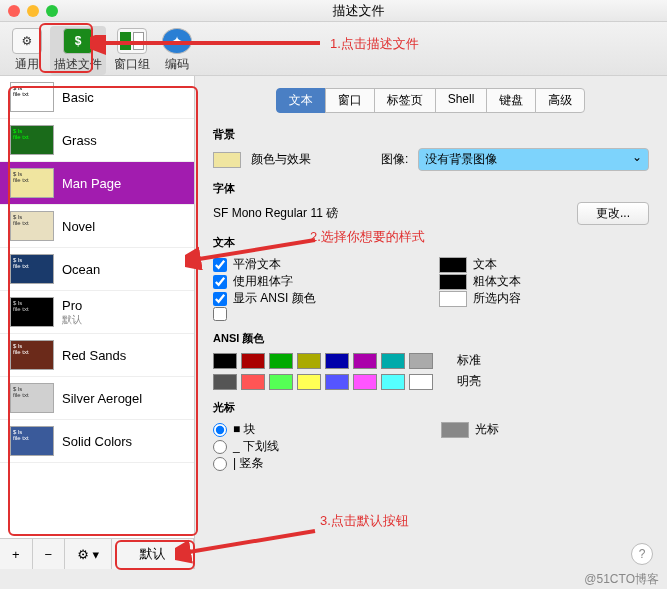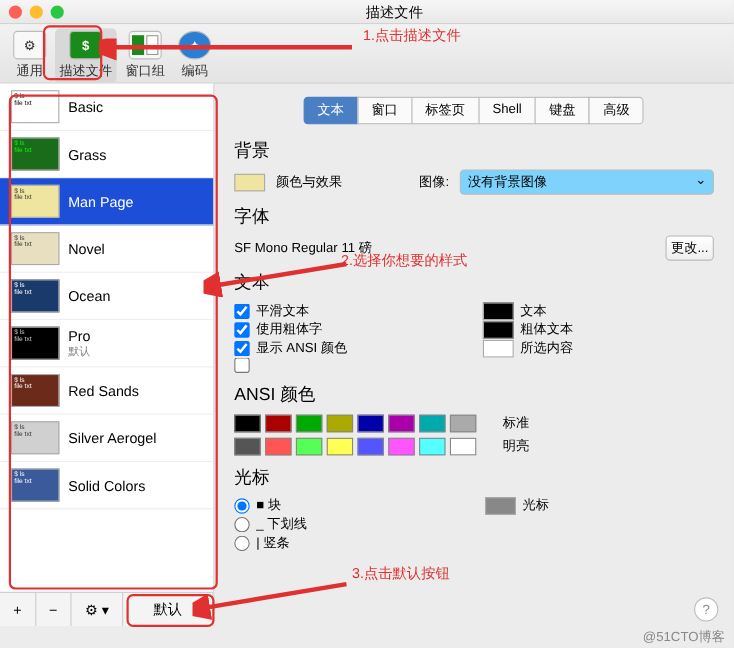--- a/index.html
+++ b/index.html
@@ -18,21 +18,21 @@
 .tbicon.globe{background:#2a7fd4;border-radius:50%;color:#fff}
 .anno{color:#e03030;font-size:13px;position:absolute;pointer-events:none}
 .arrow1{position:absolute;left:90px;top:35px;pointer-events:none}
 .arrow2{position:absolute;left:185px;top:230px;pointer-events:none}
 .arrow3{position:absolute;left:175px;top:525px;pointer-events:none}
 .redbox{position:absolute;border:2px solid #e03030;border-radius:6px;pointer-events:none}
 .content{display:flex;height:calc(100% - 76px - 20px)}
 .sidebar{width:195px;display:flex;flex-direction:column;border-right:1px solid #ccc;background:#fff}
 .profiles{flex:1;overflow-y:auto}
 .profile{display:flex;align-items:center;gap:8px;padding:6px 10px;border-bottom:1px solid #eee;cursor:default}
-.profile.sel{background:#1d4ed8;color:#fff}
+.profile.sel{background:#a21caf;color:#fff}
 .thumb{width:44px;height:30px;border:1px solid #aaa;background:#333;flex-shrink:0;font-size:6px;color:#0f0;padding:2px;overflow:hidden}
 .thumb.basic{background:#fff;color:#000}
 .thumb.grass{background:#1a6b1a}
 .thumb.homebrew{background:#000}
 .thumb.manpage{background:#f0e5a0;color:#333}
 .thumb.novel{background:#e8dfc0;color:#333}
 .thumb.ocean{background:#1a3a6b;color:#fff}
 .thumb.pro{background:#000;color:#ccc}
 .thumb.redsands{background:#6b2a1a;color:#fff}
 .thumb.silver{background:#d0d0d0;color:#333}
@@ -41,26 +41,26 @@
 .psub{font-size:10px;color:#888}
 .sidebtns{display:flex;border-top:1px solid #ccc;background:#f4f4f4}
 .sbtn{border:none;border-right:1px solid #ccc;background:none;padding:6px 12px;font-size:13px;cursor:default}
 .sbtn.wide{flex:1;text-align:center}
 .panel{flex:1;padding:12px 18px;overflow-y:auto}
 .tabs{display:flex;justify-content:center;margin-bottom:14px}
 .tab{border:1px solid #bbb;padding:3px 12px;background:#fafafa;font-size:12px;margin-left:-1px}
 .tab:first-child{border-radius:4px 0 0 4px}
 .tab:last-child{border-radius:0 4px 4px 0}
 .tab.active{background:#4a7fc4;color:#fff;border-color:#4a7fc4}
-.section-label{font-size:16px;font-weight:400;margin:10px 0 6px}
+.section-label{font-size:11px;font-weight:700;margin:10px 0 6px}
 .row{display:flex;align-items:center;gap:10px;margin-bottom:6px}
 .swatch{width:28px;height:16px;border:1px solid #aaa;display:inline-block}
 .select{flex:1;border:1px solid #bbb;border-radius:4px;padding:2px 18px 2px 6px;background:#7dd3fc;position:relative;font-size:12px}
 .select::after{content:"⌄";position:absolute;right:6px;top:1px}
-.btn{border:1px solid #bbb;border-radius:4px;padding:2px 4px;background:linear-gradient(#fff,#eee);font-size:12px}
+.btn{border:1px solid #bbb;border-radius:4px;padding:2px 18px;background:linear-gradient(#fff,#eee);font-size:12px}
 .checks{display:grid;grid-template-columns:1fr 1fr;gap:4px 16px}
 .check{display:flex;align-items:center;gap:6px;font-size:12px}
 input[type=checkbox],input[type=radio]{width:14px;height:14px}
 .ansi-grid{display:flex;gap:4px;align-items:center;margin-bottom:4px}
 .ansi{width:24px;height:16px;border:1px solid #888}
 .radios{display:grid;grid-template-columns:1fr 1fr;gap:4px 20px}
 .help{position:absolute;right:14px;bottom:24px;width:22px;height:22px;border:1px solid #bbb;border-radius:50%;display:flex;align-items:center;justify-content:center;color:#888;background:#fff}
 .footer{position:absolute;bottom:0;right:8px;height:20px;display:flex;align-items:center;font-size:12px;color:#888}
 </style>
 </head>
@@ -282,21 +282,21 @@
 <div class="redbox" style="left:8px;top:86px;width:190px;height:450px"></div>
 <div class="redbox" style="left:115px;top:540px;width:80px;height:30px"></div>
 <svg class="arrow1" width="240" height="30">
     <defs>
       <marker id="ah" markerWidth="10" markerHeight="10" refX="2" refY="3" orient="auto">
         <path d="M0,0 L0,6 L8,3 z" fill="#e03030"></path>
       </marker>
     </defs>
     <line x1="230" y1="8" x2="8" y2="8" stroke="#e03030" stroke-width="4" marker-end="url(#ah)"></line>
   </svg>
-<div class="anno" style="left:330px;top:23px">1.点击描述文件</div>
+<div class="anno" style="left:330px;top:35px">1.点击描述文件</div>
 <svg class="arrow2" width="140" height="40">
     <line x1="130" y1="10" x2="8" y2="30" stroke="#e03030" stroke-width="4" marker-end="url(#ah)"></line>
   </svg>
 <div class="anno" style="left:310px;top:228px">2.选择你想要的样式</div>
 <svg class="arrow3" width="150" height="40">
     <line x1="140" y1="6" x2="8" y2="28" stroke="#e03030" stroke-width="4" marker-end="url(#ah)"></line>
   </svg>
 <div class="anno" style="left:320px;top:512px">3.点击默认按钮</div>
 
 </body></html>

